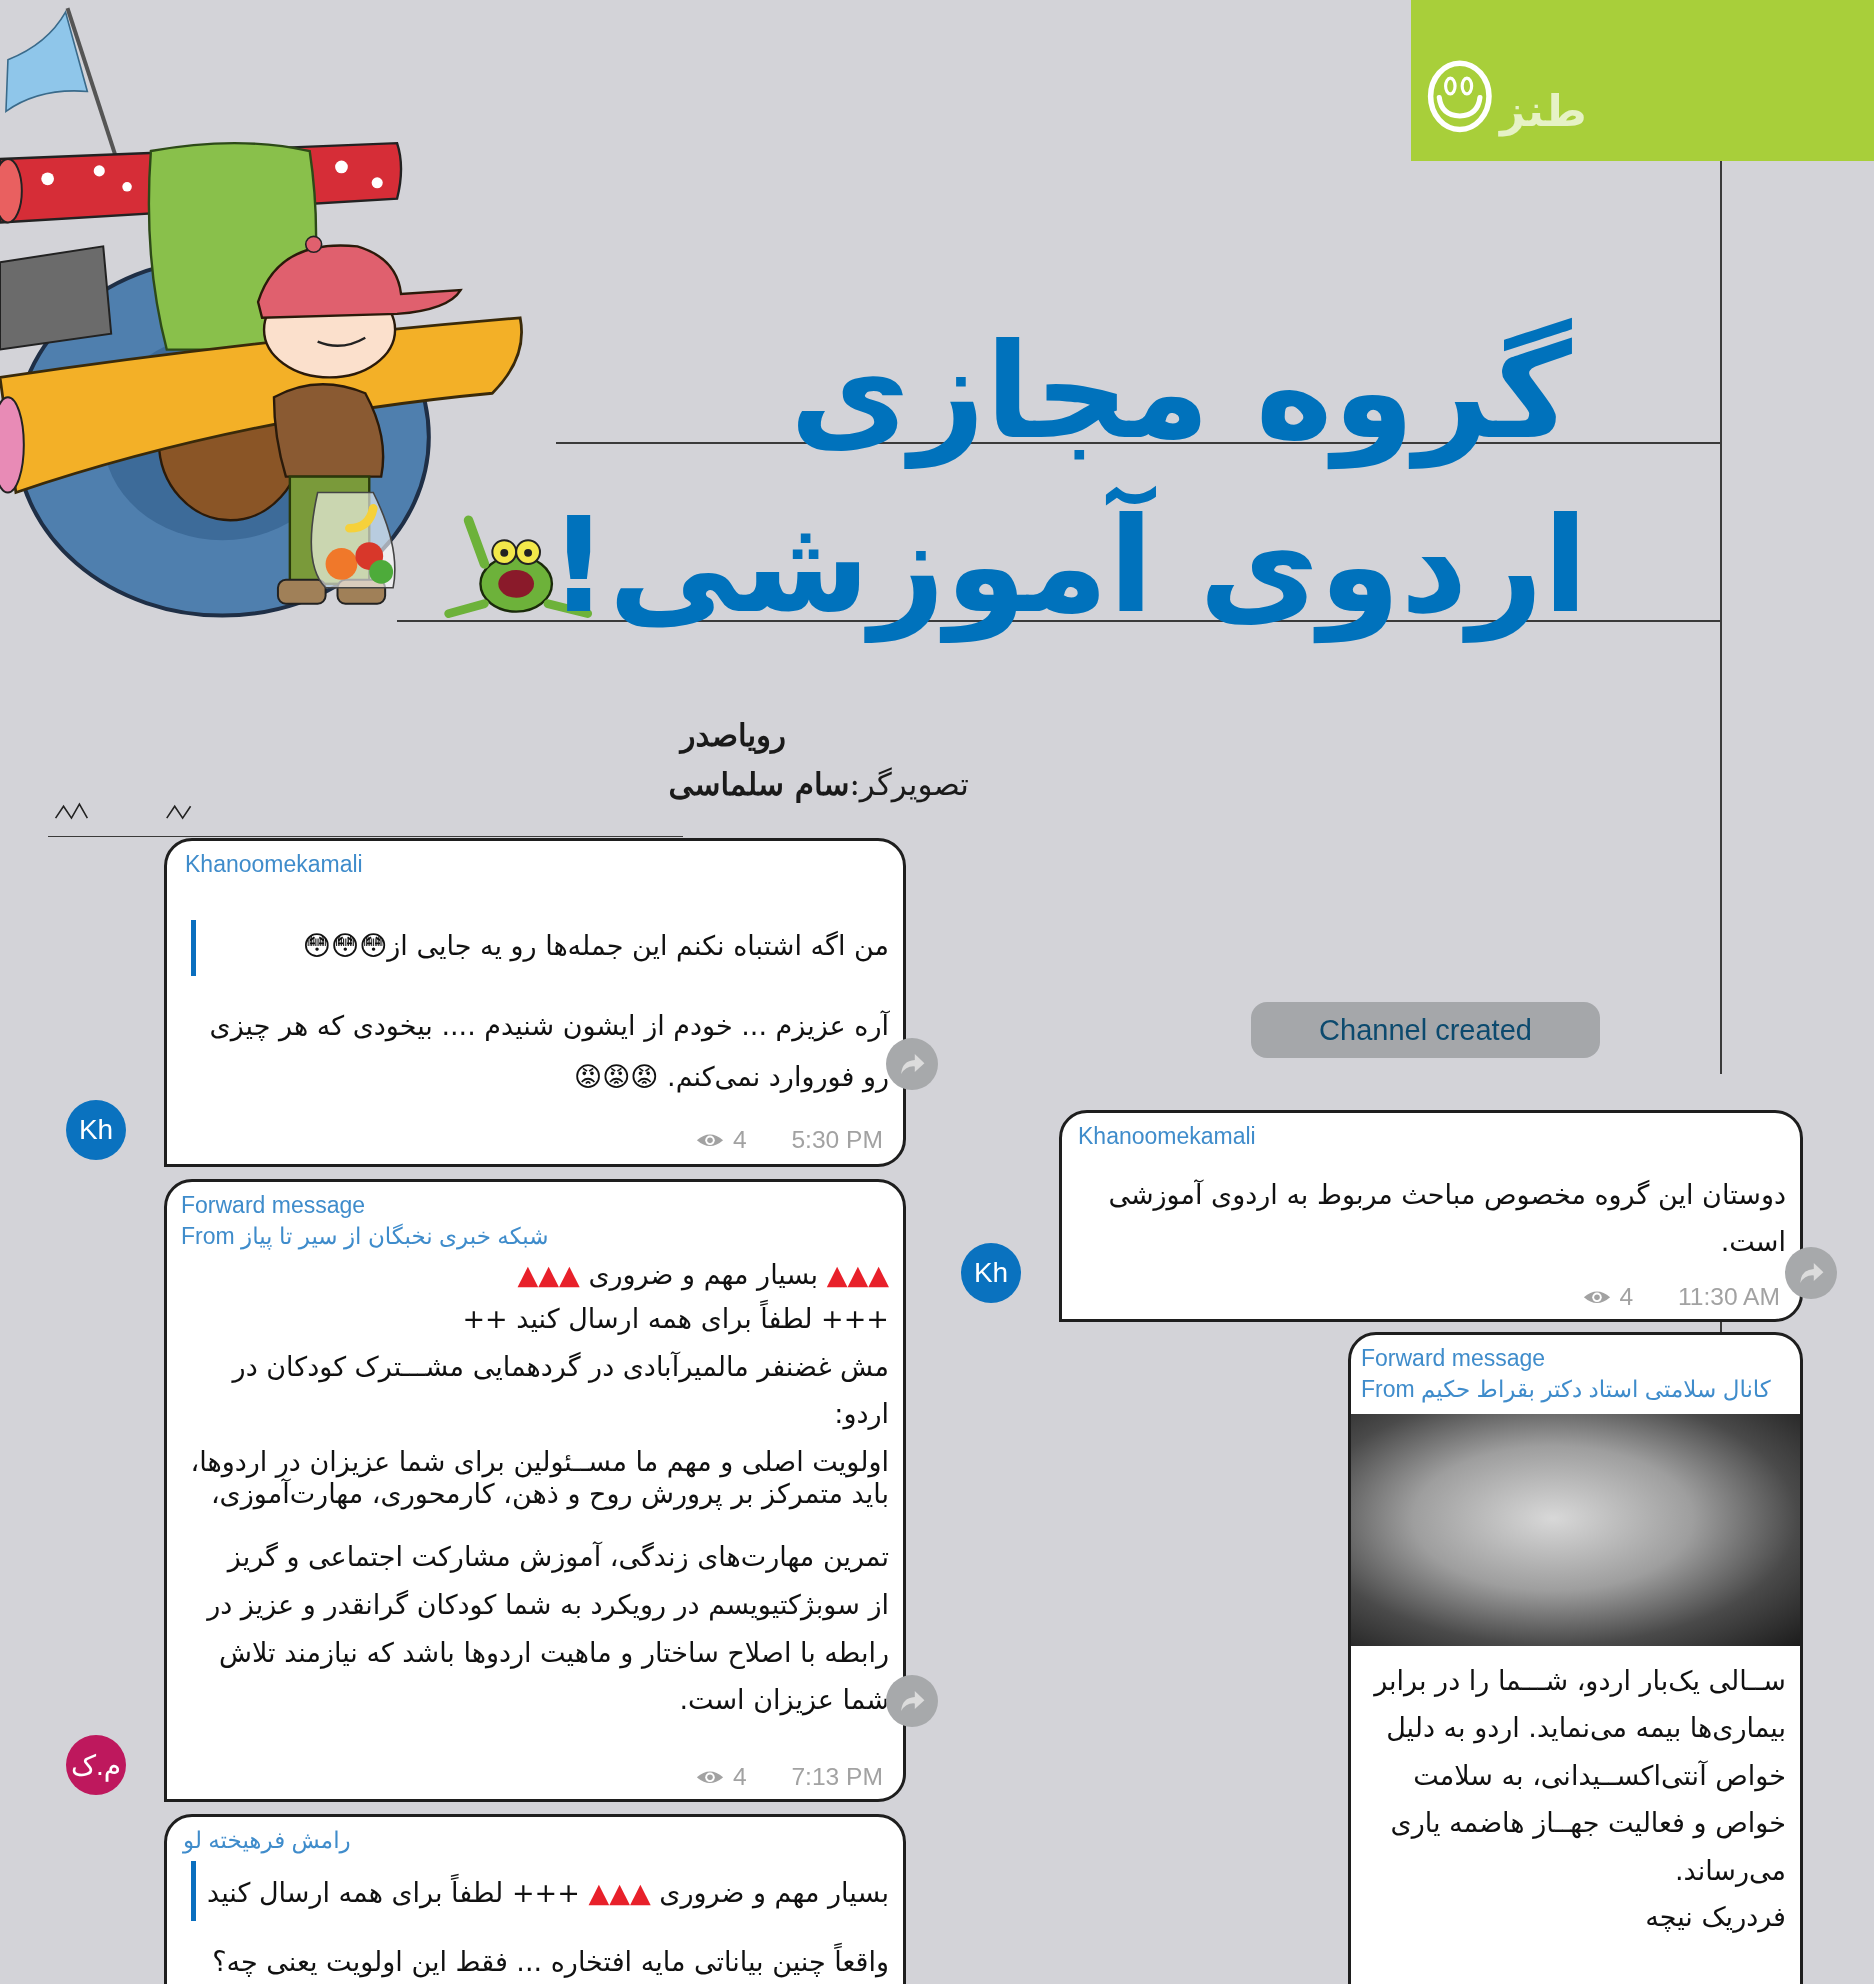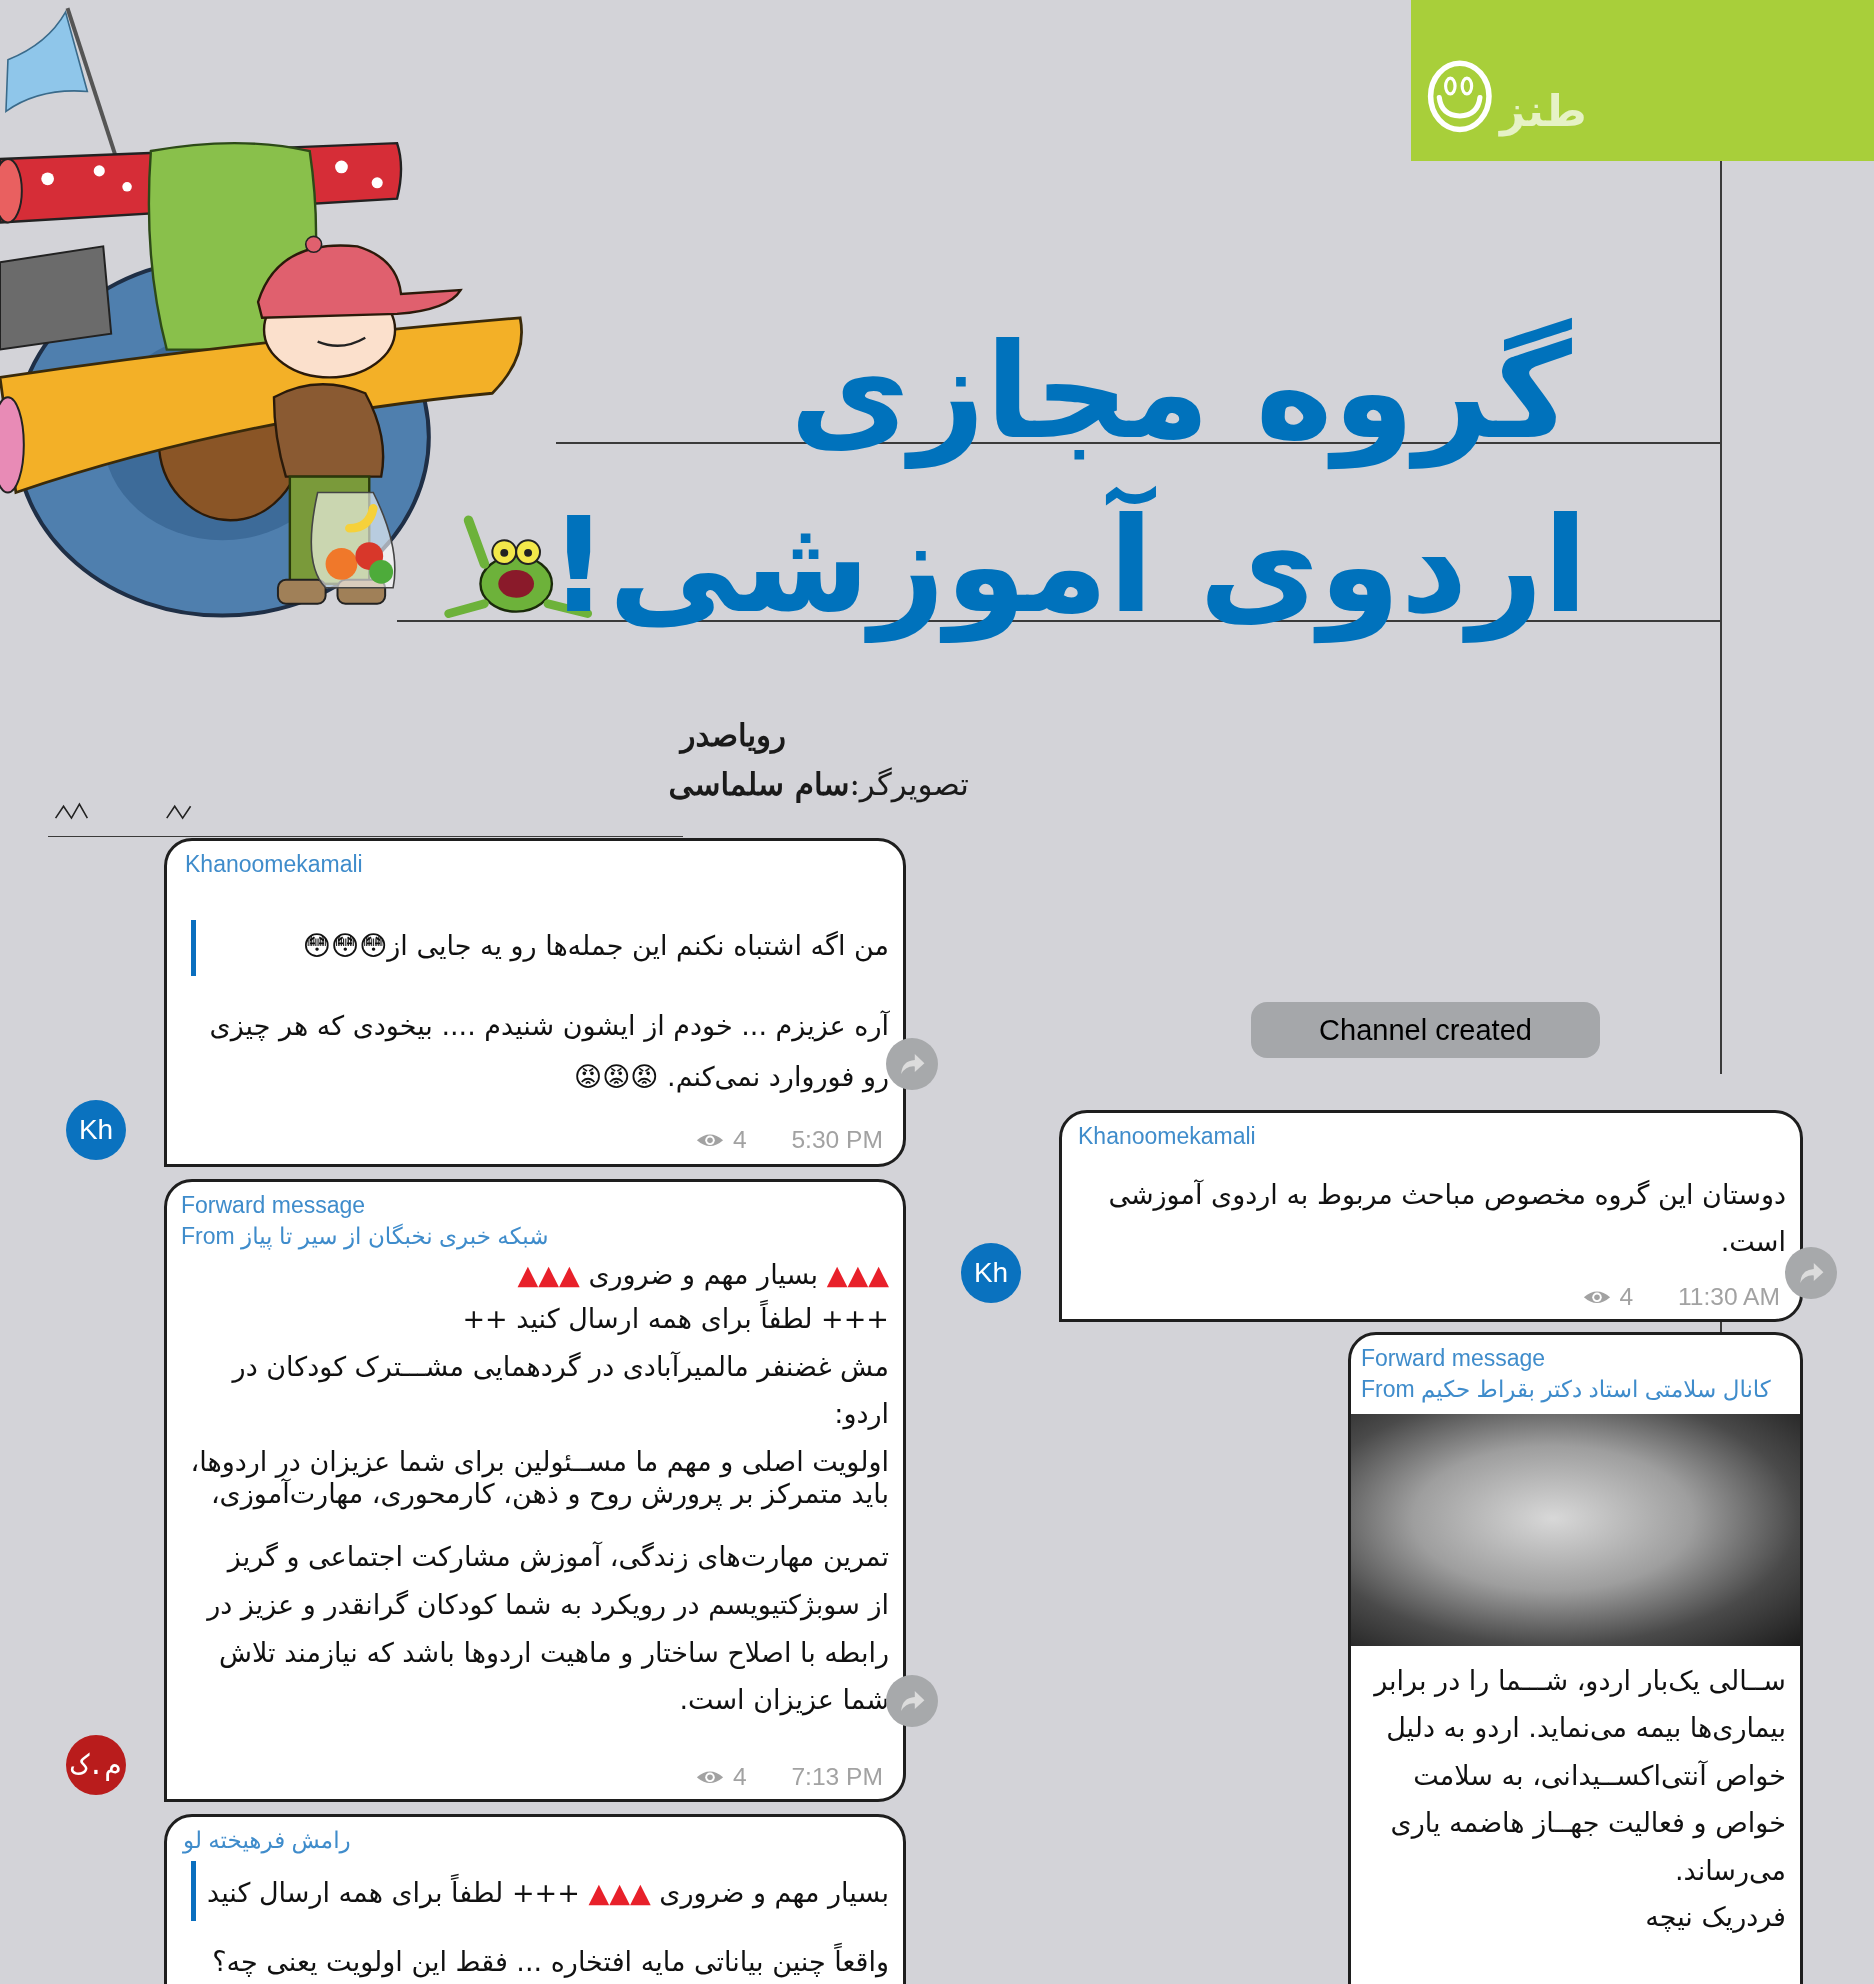--- a/index.html
+++ b/index.html
@@ -36,21 +36,21 @@
           display:flex; align-items:center; gap:8.7px; white-space:nowrap; }
   .meta .eye { width:28px; height:16.7px; }
   .meta .time { margin-left:36px; }
   .avatar { position:absolute; width:60px; height:60px; border-radius:50%; color:#fff;
             display:flex; align-items:center; justify-content:center; font-size:28px;
             font-family:"Liberation Sans", sans-serif; }
   .fwd { position:absolute; width:52px; height:52px; border-radius:50%; background:#a7a9ab;
          display:flex; align-items:center; justify-content:center; }
   .fwd svg { width:28px; height:24px; }
   .sysmsg { position:absolute; left:1251px; top:1002px; width:349px; height:56px; border-radius:16px;
-            background:#a5a7aa; color:#000000; font-family:"Liberation Sans", sans-serif; font-size:29px;
+            background:#a5a7aa; color:#0c4a6e; font-family:"Liberation Sans", sans-serif; font-size:29px;
             display:flex; align-items:center; justify-content:center; }
   .tri { color:#e8202a; }
   .photo { position:absolute; background:radial-gradient(ellipse at 45% 45%, #d8d8d8 0%, #9e9e9e 40%, #4a4a4a 70%, #1c1c1c 100%); }
   .fwdhdr { position:absolute; color:#3f8ccb; font-family:"Liberation Sans", sans-serif; font-size:23px; white-space:nowrap; line-height:31px; }
 </style>
 </head>
 <body>
 
 <div class="abs badge">
   <svg class="smiley" viewBox="0 0 165 185">
@@ -178,21 +178,21 @@
   <div class="meta" style="right:20px;bottom:8px;">
     <svg class="eye" viewBox="0 0 70 42">
         <path d="M2 21 Q35 -8 68 21 Q35 50 2 21 Z" fill="#a2a2a2"></path>
         <circle cx="35" cy="21" r="12" fill="#fff"></circle>
         <circle cx="35" cy="21" r="7" fill="#a2a2a2"></circle>
       </svg>
     <span>4</span>
     <span class="time">7:13 PM</span>
   </div>
 </div>
-<div class="avatar" style="left:66px;top:1735px;background:#b91c1c;font-family:Liberation Mono, monospace;">م.ک</div>
+<div class="avatar" style="left:66px;top:1735px;background:#be185d;">م.ک</div>
 <div class="fwd" style="left:886px;top:1675px;">
   <svg viewBox="0 0 70 60">
       <path d="M8 55 Q10 22 42 20 L42 5 L66 28 L42 50 L42 36 Q20 34 8 55 Z" fill="#dcdcdc"></path>
     </svg>
 </div>
 
 <div class="bubble left" style="left:133px;top:1814px;width:742px;height:318px;">
   <span class="sender rtl" style="left:16px;top:10px;">رامش فرهیخته لو</span>
   <div class="quote-bar" style="left:24px;top:44px;height:60px;"></div>
   <div class="msg" style="right:14px;top:50px;width:683px;">

